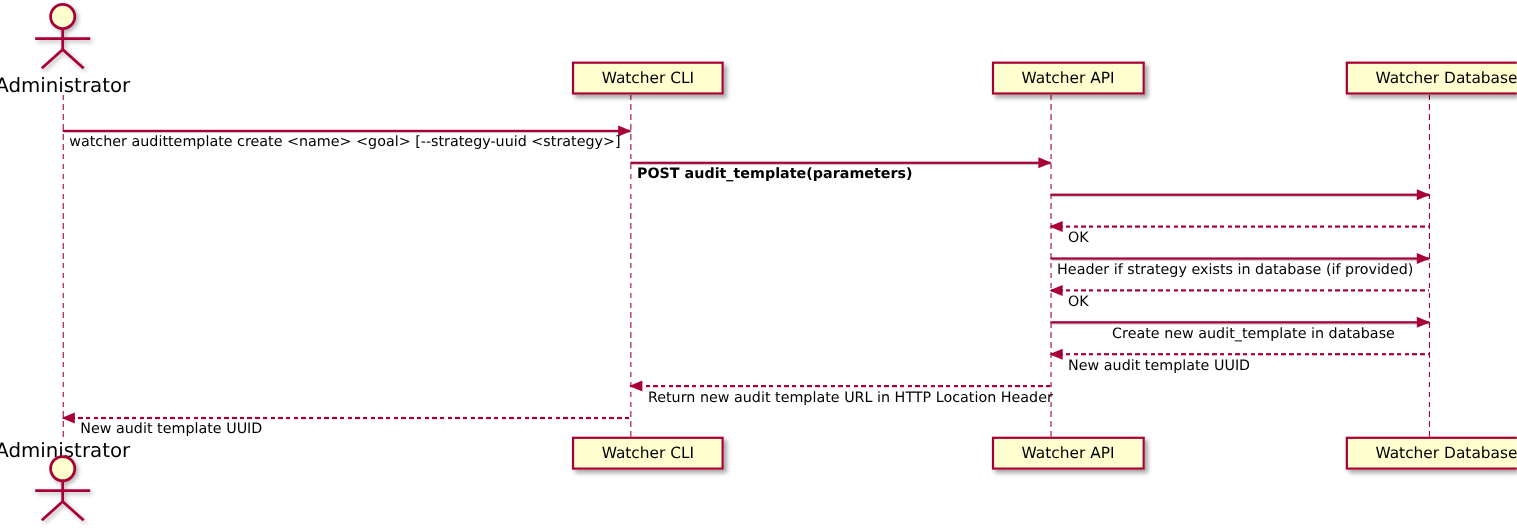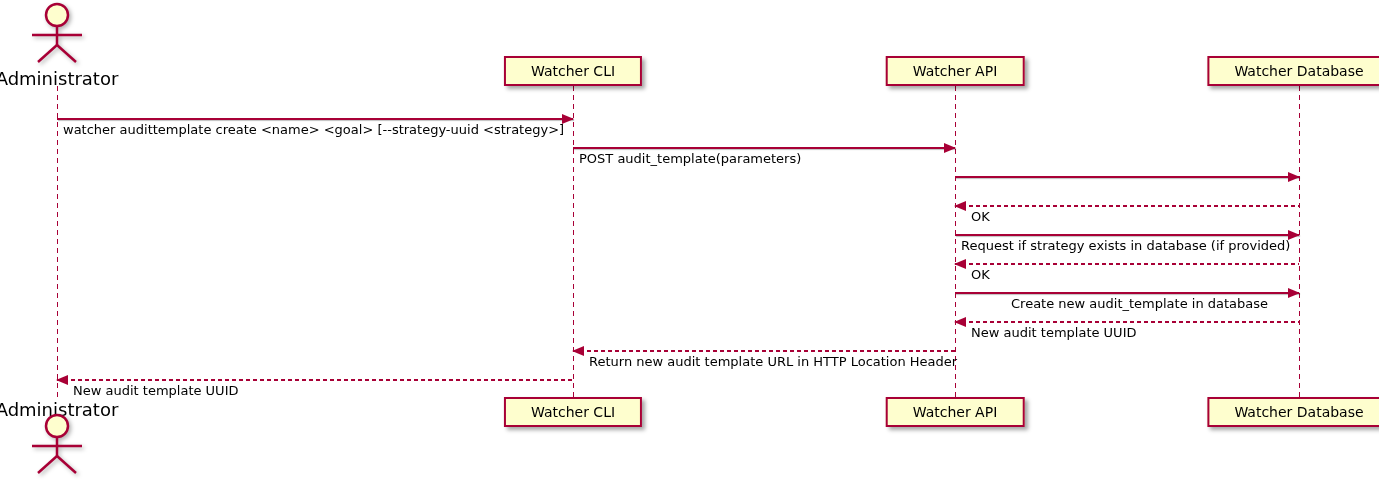--- a/index.html
+++ b/index.html
@@ -24,20 +24,21 @@
     position: absolute;
     transform: translateX(-50%);
     background: var(--fill);
     border: 2px solid var(--line);
     color: var(--text);
     font-size: 14px;
     line-height: 18px;
     padding: 4px 25px;
     white-space: nowrap;
     box-shadow: 3px 3px 4px rgba(0,0,0,0.35);
+    margin-left: 16px;
   }
   .actor-label {
     position: absolute;
     transform: translateX(-50%);
     color: var(--text);
     font-size: 18px;
     white-space: nowrap;
   }
   .actor-figure {
     position: absolute;
@@ -111,32 +112,32 @@
         <line x1="27" y1="43" x2="8" y2="60" stroke="#A80036" stroke-width="2.5"></line>
         <line x1="27" y1="43" x2="46" y2="60" stroke="#A80036" stroke-width="2.5"></line>
       </svg></div>
     <div class="msg-line solid" style="left: 57px; top: 118px; width: 516px;">
       <div class="arrowhead right"></div>
     </div>
     <div class="msg-label" style="top: 98px; left: 63px;">watcher audittemplate create &lt;name&gt; &lt;goal&gt; [--strategy-uuid &lt;strategy&gt;]</div>
     <div class="msg-line solid" style="left: 573px; top: 147px; width: 382px;">
       <div class="arrowhead right"></div>
     </div>
-    <div class="msg-label" style="top: 127px; left: 579px;">POST audit_template(parameters)</div>
+    <div class="msg-label" style="top: 127px; left: 579px; font-weight: bold;">POST audit_template(parameters)</div>
     <div class="msg-line solid" style="left: 955px; top: 176px; width: 344px;">
       <div class="arrowhead right"></div>
     </div>
     <div class="msg-line dashed" style="left: 955px; top: 205px; width: 344px;">
       <div class="arrowhead left"></div>
     </div>
     <div class="msg-label" style="top: 185px; left: 971px;">OK</div>
     <div class="msg-line solid" style="left: 955px; top: 234px; width: 344px;">
       <div class="arrowhead right"></div>
     </div>
-    <div class="msg-label" style="top: 214px; left: 961px;">Request if strategy exists in database (if provided)</div>
+    <div class="msg-label" style="top: 214px; left: 961px;">Header if strategy exists in database (if provided)</div>
     <div class="msg-line dashed" style="left: 955px; top: 263px; width: 344px;">
       <div class="arrowhead left"></div>
     </div>
     <div class="msg-label" style="top: 243px; left: 971px;">OK</div>
     <div class="msg-line solid" style="left: 955px; top: 292px; width: 344px;">
       <div class="arrowhead right"></div>
     </div>
     <div class="msg-label" style="top: 272px; left: 1011px;">Create new audit_template in database</div>
     <div class="msg-line dashed" style="left: 955px; top: 321px; width: 344px;">
       <div class="arrowhead left"></div>

